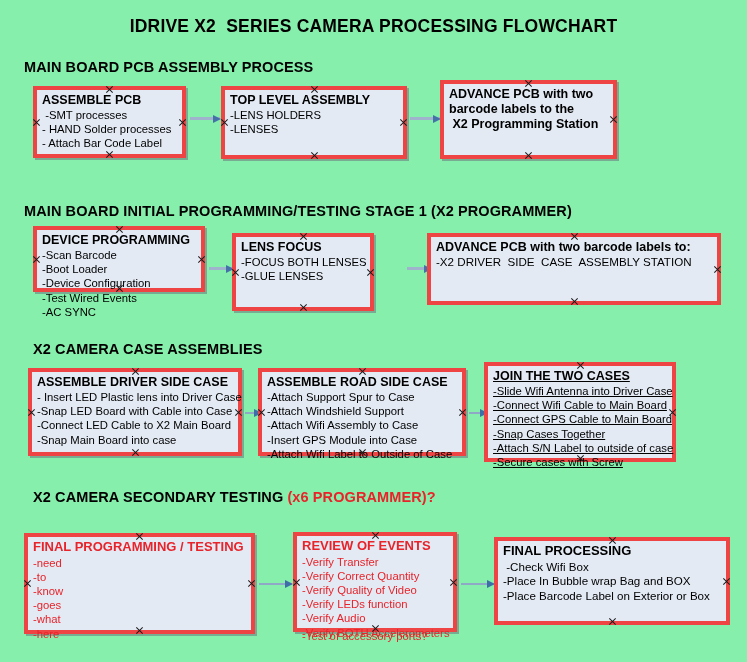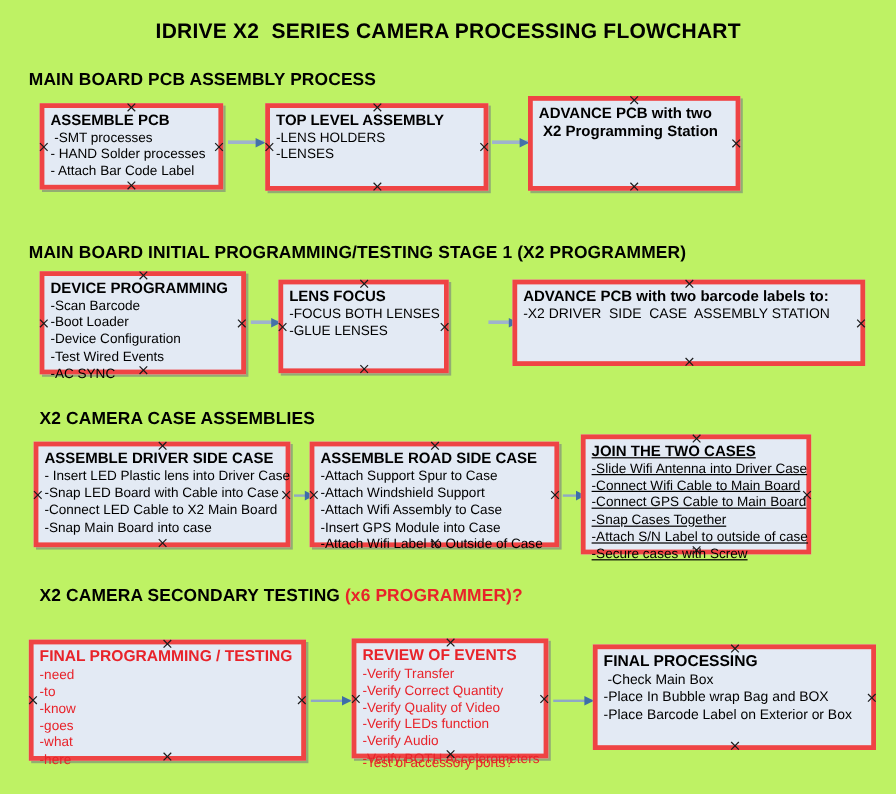--- a/index.html
+++ b/index.html
@@ -9,21 +9,21 @@
     background: #ffffff;
   }
   body {
     font-family: "Liberation Sans", sans-serif;
     color: #000000;
   }
   #canvas {
     position: relative;
     width: 747px;
     height: 662px;
-    background: #bef264;
+    background: #86efac;
     overflow: hidden;
   }
 
   
   .doc-title {
     position: absolute;
     left: 0;
     top: 16px;
     width: 747px;
     text-align: center;
@@ -168,31 +168,32 @@
     <span class="handle h-t"></span>
     <span class="handle h-b"></span>
     <span class="handle h-l"></span>
     <span class="handle h-r"></span>
   </div>
 
   <div class="connector" style="left:410px; top:117px; width:30px;"></div>
 
   <div class="node" style="left:440px; top:80px; width:177px; height:79px;">
     <div class="node-title">ADVANCE PCB with two</div>
+    <div class="node-title">barcode labels to the</div>
     <div class="node-title"> X2 Programming Station</div>
     <span class="handle h-t"></span>
     <span class="handle h-b"></span>
     <span class="handle h-r"></span>
   </div>
 
   <div class="section-title" style="left:24px; top:203px;">
     <span>MAIN BOARD INITIAL PROGRAMMING/TESTING STAGE 1 (X2 PROGRAMMER)</span>
   </div>
 
-  <div class="node" style="left:33px; top:226px; width:172px; height:86px;">
+  <div class="node" style="left:33px; top:226px; width:172px; height:66px;">
     <div class="node-title">DEVICE PROGRAMMING</div>
     <div class="node-line">-Scan Barcode</div>
     <div class="node-line">-Boot Loader</div>
     <div class="node-line">-Device Configuration</div>
     <div class="node-line">-Test Wired Events</div>
     <div class="node-line">-AC SYNC</div>
     <span class="handle h-t"></span>
     <span class="handle h-b"></span>
     <span class="handle h-l"></span>
     <span class="handle h-r"></span>
@@ -298,21 +299,21 @@
     <span class="handle h-t"></span>
     <span class="handle h-b"></span>
     <span class="handle h-l"></span>
     <span class="handle h-r"></span>
   </div>
 
   <div class="connector thin" style="left:461px; top:583px; width:33px;"></div>
 
   <div class="node plain" style="left:494px; top:537px; width:236px; height:88px;">
     <div class="node-title big">FINAL PROCESSING</div>
-    <div class="node-line wide"> -Check Main Box</div>
+    <div class="node-line wide"> -Check Wifi Box</div>
     <div class="node-line wide">-Place In Bubble wrap Bag and BOX</div>
     <div class="node-line wide">-Place Barcode Label on Exterior or Box</div>
     <span class="handle h-t"></span>
     <span class="handle h-b"></span>
     <span class="handle h-r"></span>
   </div>
 
 </div>
 
 </body></html>

